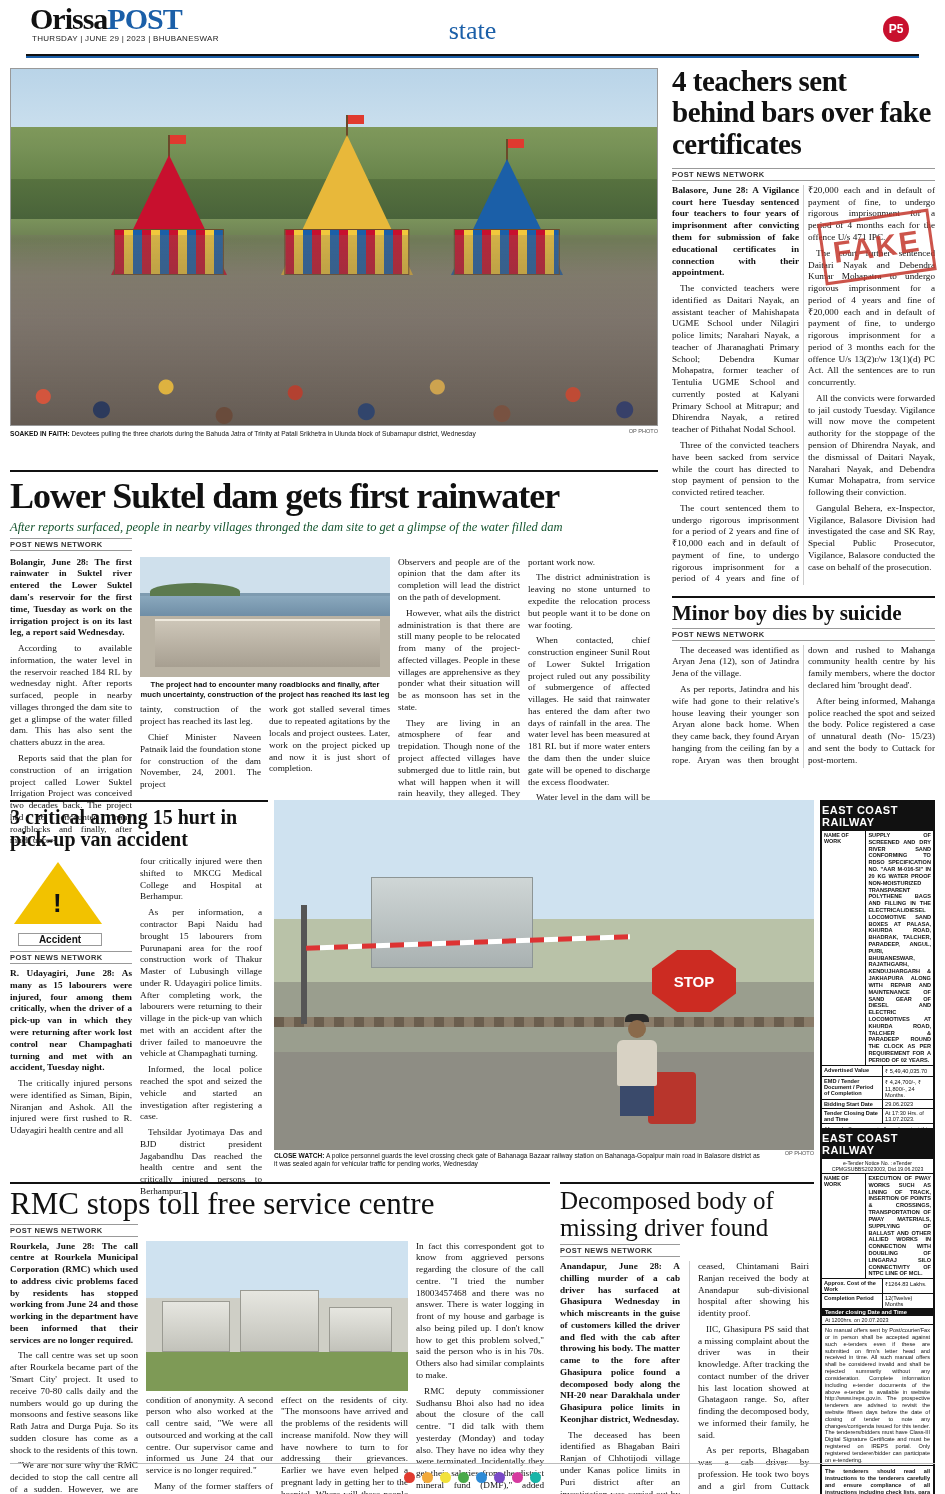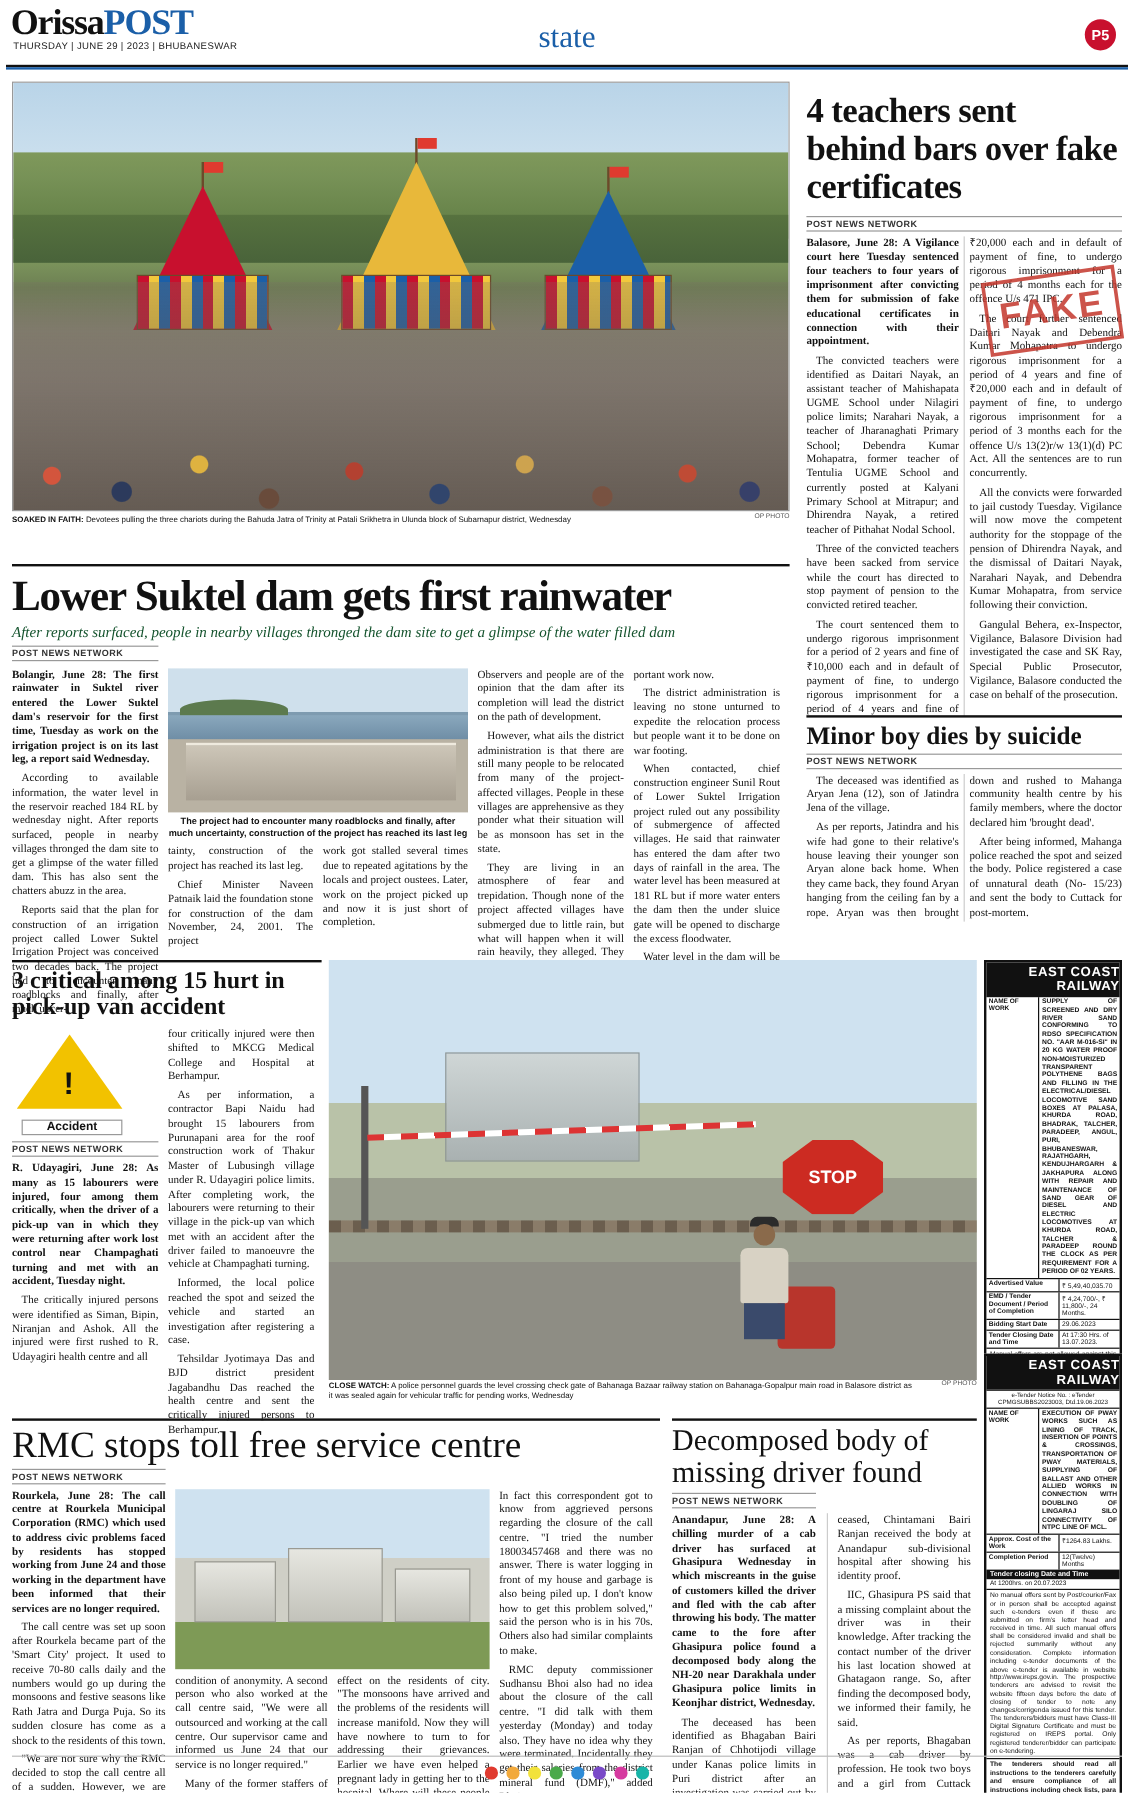--- a/index.html
+++ b/index.html
@@ -5,21 +5,21 @@
   * { box-sizing: border-box; }
   html, body { margin:0; padding:0; }
   body {
     width: 945px; height: 1494px;
     background: #ffffff;
     font-family: "Liberation Serif", serif;
     color: #111;
     position: relative;
     overflow: hidden;
   }
-  .page { position: relative; width:945px; height:1494px; padding: 0 5px; }
+  .page { position: relative; width:945px; height:1494px; padding: 0 26px; }
 
   
   .masthead { position:relative; height:56px; border-bottom:2px solid #111; }
   .logo { position:absolute; left:4px; top:2px; font-family:"Liberation Serif", serif; font-size:30px; font-weight:bold; letter-spacing:-1px; }
   .logo .orissa { color:#111; }
   .logo .post { color:#1b5fa8; }
   .dateline { position:absolute; left:6px; top:34px; font-family:"Liberation Sans", sans-serif; font-size:8px; letter-spacing:0.3px; color:#222; }
   .section-title { position:absolute; left:0; right:0; top:16px; text-align:center; font-family:"Liberation Serif", serif; font-size:26px; color:#1b5fa8; }
   .pagebadge { position:absolute; right:10px; top:16px; width:26px; height:26px; border-radius:50%; background:#c8102e; color:#fff; font-family:"Liberation Sans",sans-serif; font-weight:bold; font-size:12px; display:flex; align-items:center; justify-content:center; }
   .mast-rule { position:absolute; left:0; right:0; bottom:-4px; height:2px; background:#1b5fa8; }
@@ -58,21 +58,21 @@
       linear-gradient(180deg, rgba(120,110,100,.25), rgba(90,80,72,.85));
     filter: saturate(.95);
   }
   .chariot { position:absolute; bottom:150px; }
   .chariot .dome { width:0; height:0; border-left:var(--w) solid transparent; border-right:var(--w) solid transparent; border-bottom:var(--h) solid var(--c); margin:0 auto; position:relative; }
   .chariot .stripes { position:absolute; left:50%; transform:translateX(-50%); bottom:0; width:calc(var(--w)*1.9); height:46px; background:repeating-linear-gradient(90deg,#c8102e 0 9px,#f2c83c 9px 18px,#1b5fa8 18px 27px); border:1px solid #6b4a2a; }
   .chariot .flag { position:absolute; left:50%; top:-20px; transform:translateX(-50%); width:2px; height:22px; background:#6b4a2a; }
   .chariot .flag:after { content:""; position:absolute; left:2px; top:0; width:16px; height:9px; background:#e03a2f; }
 
   
-  #teachers { position:absolute; left:672px; top:78px; width:263px; }
+  #teachers { position:absolute; left:672px; top:66px; width:263px; }
   .headline-xl { font-family:"Liberation Serif", serif; font-weight:bold; font-size:29px; line-height:1.08; letter-spacing:-0.5px; }
   .col2 { column-count:2; column-gap:9px; column-rule:1px solid #ccc; }
   .fakestamp { position:absolute; right:2px; top:150px; width:112px; height:62px; transform:rotate(-8deg); border:3px solid #c4372c; color:#c4372c; font-family:"Liberation Sans",sans-serif; font-weight:bold; font-size:30px; letter-spacing:2px; display:flex; align-items:center; justify-content:center; opacity:.85; }
 
   
   #suktel { position:absolute; left:10px; top:470px; width:648px; }
   .headline-huge { font-family:"Liberation Serif", serif; font-weight:bold; font-size:36px; line-height:1.02; letter-spacing:-1px; }
   .deck { font-family:"Liberation Serif", serif; font-style:italic; font-size:12.5px; margin-top:5px; color:#14532d; }
   .suktel-grid { display:flex; gap:8px; margin-top:6px; }
   .scol { width:122px; }
@@ -100,21 +100,21 @@
   .stopsign { position:absolute; right:78px; top:150px; width:84px; height:62px; background:#cc2b22; color:#fff; font-family:"Liberation Sans",sans-serif; font-weight:bold; font-size:15px; display:flex; align-items:center; justify-content:center; clip-path: polygon(30% 0,70% 0,100% 30%,100% 70%,70% 100%,30% 100%,0 70%,0 30%); }
   .cop { position:absolute; right:150px; bottom:40px; width:54px; height:96px; }
   .cop .head { width:18px;height:18px;border-radius:50%;background:#8a6a4b;margin:0 auto; }
   .cop .cap { width:24px;height:8px;border-radius:6px 6px 0 0;background:#2b2b2b;margin:0 auto -2px; }
   .cop .body { width:40px;height:46px;background:#d8d2c4;margin:2px auto 0;border-radius:6px 6px 2px 2px; }
   .cop .legs { width:34px;height:30px;background:#3a4a6b;margin:0 auto; }
   .chair { position:absolute; right:118px; bottom:26px; width:48px; height:52px; background:#b8352c; border-radius:4px; }
 
   
   .ad-box { border:2px solid #111; background:#fff; }
-  .ad-title { background:#111; color:#fff; font-family:"Liberation Sans",sans-serif; font-weight:bold; font-size:11px; text-align:right; letter-spacing:.5px; padding:2px 0; }
+  .ad-title { background:#111; color:#fff; font-family:"Liberation Sans",sans-serif; font-weight:bold; font-size:11px; text-align:left; letter-spacing:.5px; padding:2px 0; }
   .ad-sub { font-family:"Liberation Sans",sans-serif; font-size:5.6px; line-height:1.22; text-align:justify; padding:2px 3px; }
   .ad-row { display:flex; font-family:"Liberation Sans",sans-serif; font-size:5.6px; border-top:1px solid #111; }
   .ad-row .k { width:55%; font-weight:bold; padding:1px 2px; border-right:1px solid #111; }
   .ad-row .v { width:45%; padding:1px 2px; }
   .ad-strip { background:#111; color:#fff; font-family:"Liberation Sans",sans-serif; font-weight:bold; font-size:5.8px; padding:1px 3px; }
   #ad1 { position:absolute; left:820px; top:800px; width:115px; }
   #ad2 { position:absolute; left:820px; top:1128px; width:115px; }
 
   
   #rmc { position:absolute; left:10px; top:1182px; width:540px; }

